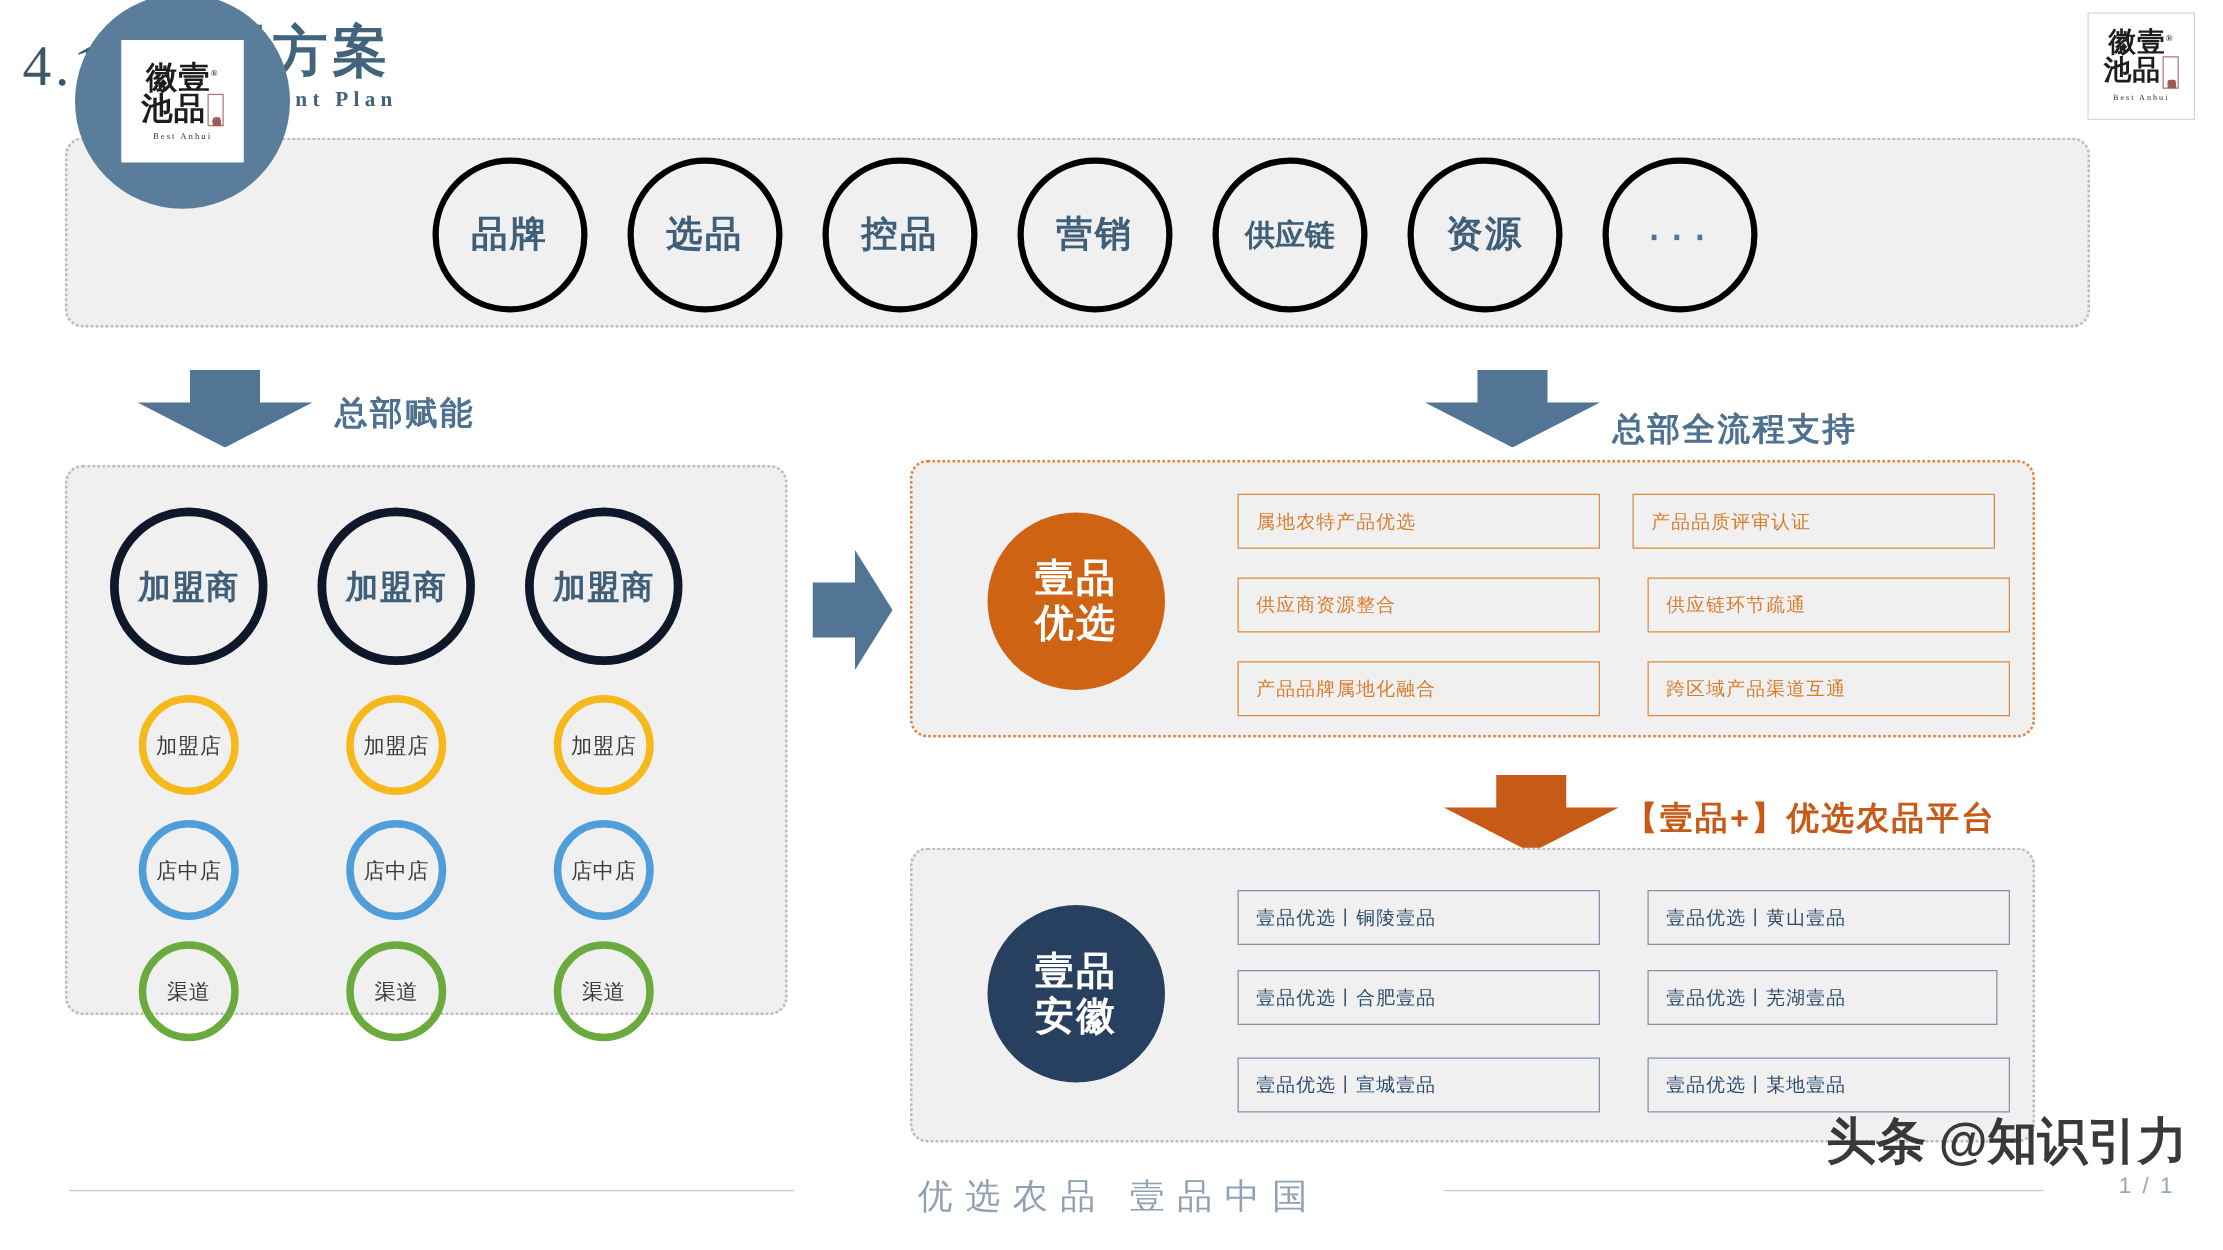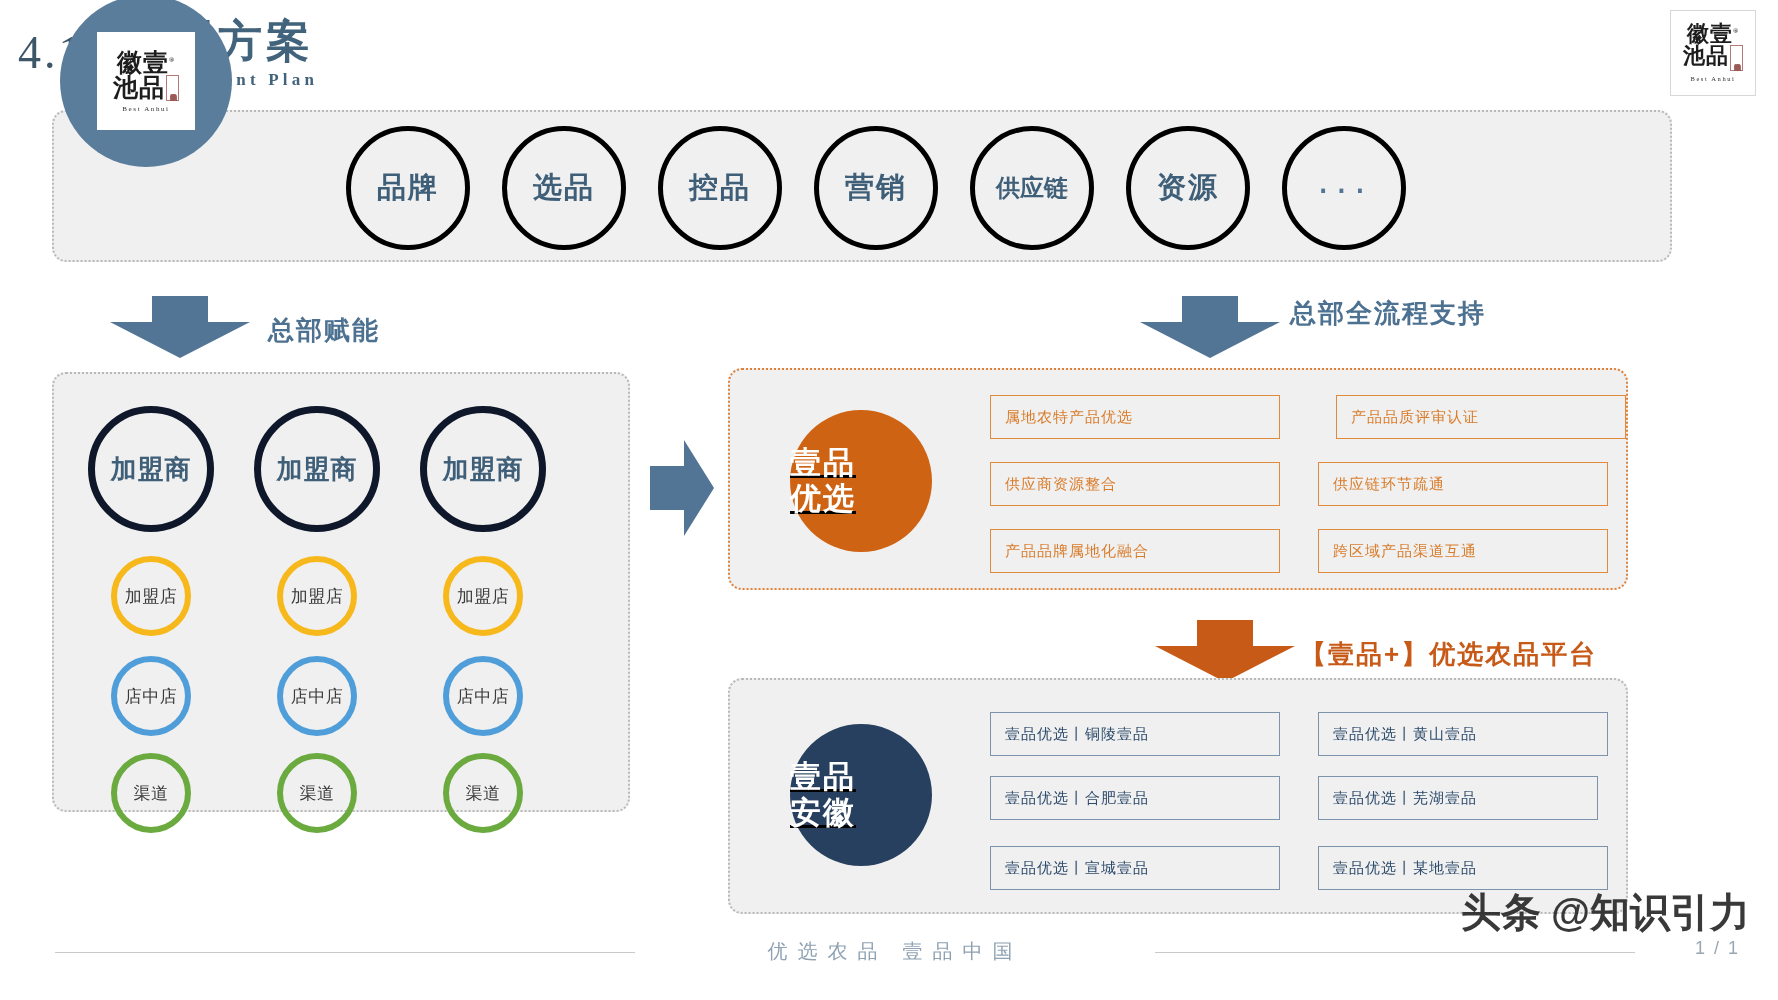--- a/index.html
+++ b/index.html
@@ -231,22 +231,22 @@
     color: #3a3a3a;
     letter-spacing: 0.5px;
   }
 
   
   .big-circle {
     position: absolute;
     border-radius: 50%;
     display: flex;
     align-items: center;
+    justify-content: center;
     text-align: center;
-    text-decoration: underline;
   }
   .big-circle .bc-text {
     font-family: "Liberation Serif", "DejaVu Serif", serif;
     font-size: 31px;
     font-weight: 700;
     color: #ffffff;
     line-height: 36px;
     letter-spacing: 2px;
   }
   #circle-youxuan {
@@ -291,22 +291,22 @@
     height: 1px;
     background: #c9c9c9;
   }
   #footer-line-left { left: 55px; width: 580px; }
   #footer-line-right { left: 1155px; width: 480px; }
   #footer-text {
     position: absolute;
     left: 640px; top: 938px;
     width: 510px;
     text-align: center;
-    font-family: Liberation Serif, serif;
-    font-size: 20px;
+    font-family: Liberation Sans, sans-serif;
+    font-size: 28px;
     color: #8fa2b3;
     letter-spacing: 10px;
   }
   #page-num {
     position: absolute;
     right: 38px; top: 938px;
     font-family: "Liberation Sans", sans-serif;
     font-size: 18px;
     color: #9aa7b3;
     letter-spacing: 2px;
@@ -393,21 +393,21 @@
   </div>
 
   <svg style="position:absolute;left:110px;top:296px;" width="140" height="62">
     <polygon points="42,0 98,0 98,26 140,26 70,62 0,26 42,26" fill="#527595"></polygon>
   </svg>
   <div class="arrow-label" style="left:268px; top:313px;">总部赋能</div>
 
   <svg style="position:absolute;left:1140px;top:296px;" width="140" height="62">
     <polygon points="42,0 98,0 98,26 140,26 70,62 0,26 42,26" fill="#527595"></polygon>
   </svg>
-  <div class="arrow-label" style="left:1290px; top:296px;">总部全流程支持</div>
+  <div class="arrow-label" style="left:1290px; top:326px;">总部全流程支持</div>
 
   <div id="panel-franchise" class="panel panel-dotted-grey">
 
     <div class="fr-circle fr-lg fr-c1" style="left:34px; top:32px;">
       <span class="lbl">加盟商</span>
     </div>
     <div class="fr-circle fr-sm fr-c2" style="left:57px; top:182px;">
       <span class="lbl">加盟店</span>
     </div>
     <div class="fr-circle fr-sm fr-c3" style="left:57px; top:282px;">
@@ -459,21 +459,21 @@
   <div class="item-box box-orange" style="left:990px; top:395px; width:290px;">
     <span class="txt">属地农特产品优选</span>
   </div>
   <div class="item-box box-orange" style="left:990px; top:462px; width:290px;">
     <span class="txt">供应商资源整合</span>
   </div>
   <div class="item-box box-orange" style="left:990px; top:529px; width:290px;">
     <span class="txt">产品品牌属地化融合</span>
   </div>
 
-  <div class="item-box box-orange" style="left:1336px; top:395px; width:290px;">
+  <div class="item-box box-orange" style="left:1306px; top:395px; width:290px;">
     <span class="txt">产品品质评审认证</span>
   </div>
   <div class="item-box box-orange" style="left:1318px; top:462px; width:290px;">
     <span class="txt">供应链环节疏通</span>
   </div>
   <div class="item-box box-orange" style="left:1318px; top:529px; width:290px;">
     <span class="txt">跨区域产品渠道互通</span>
   </div>
 
   <svg style="position:absolute;left:1155px;top:620px;" width="140" height="62">

